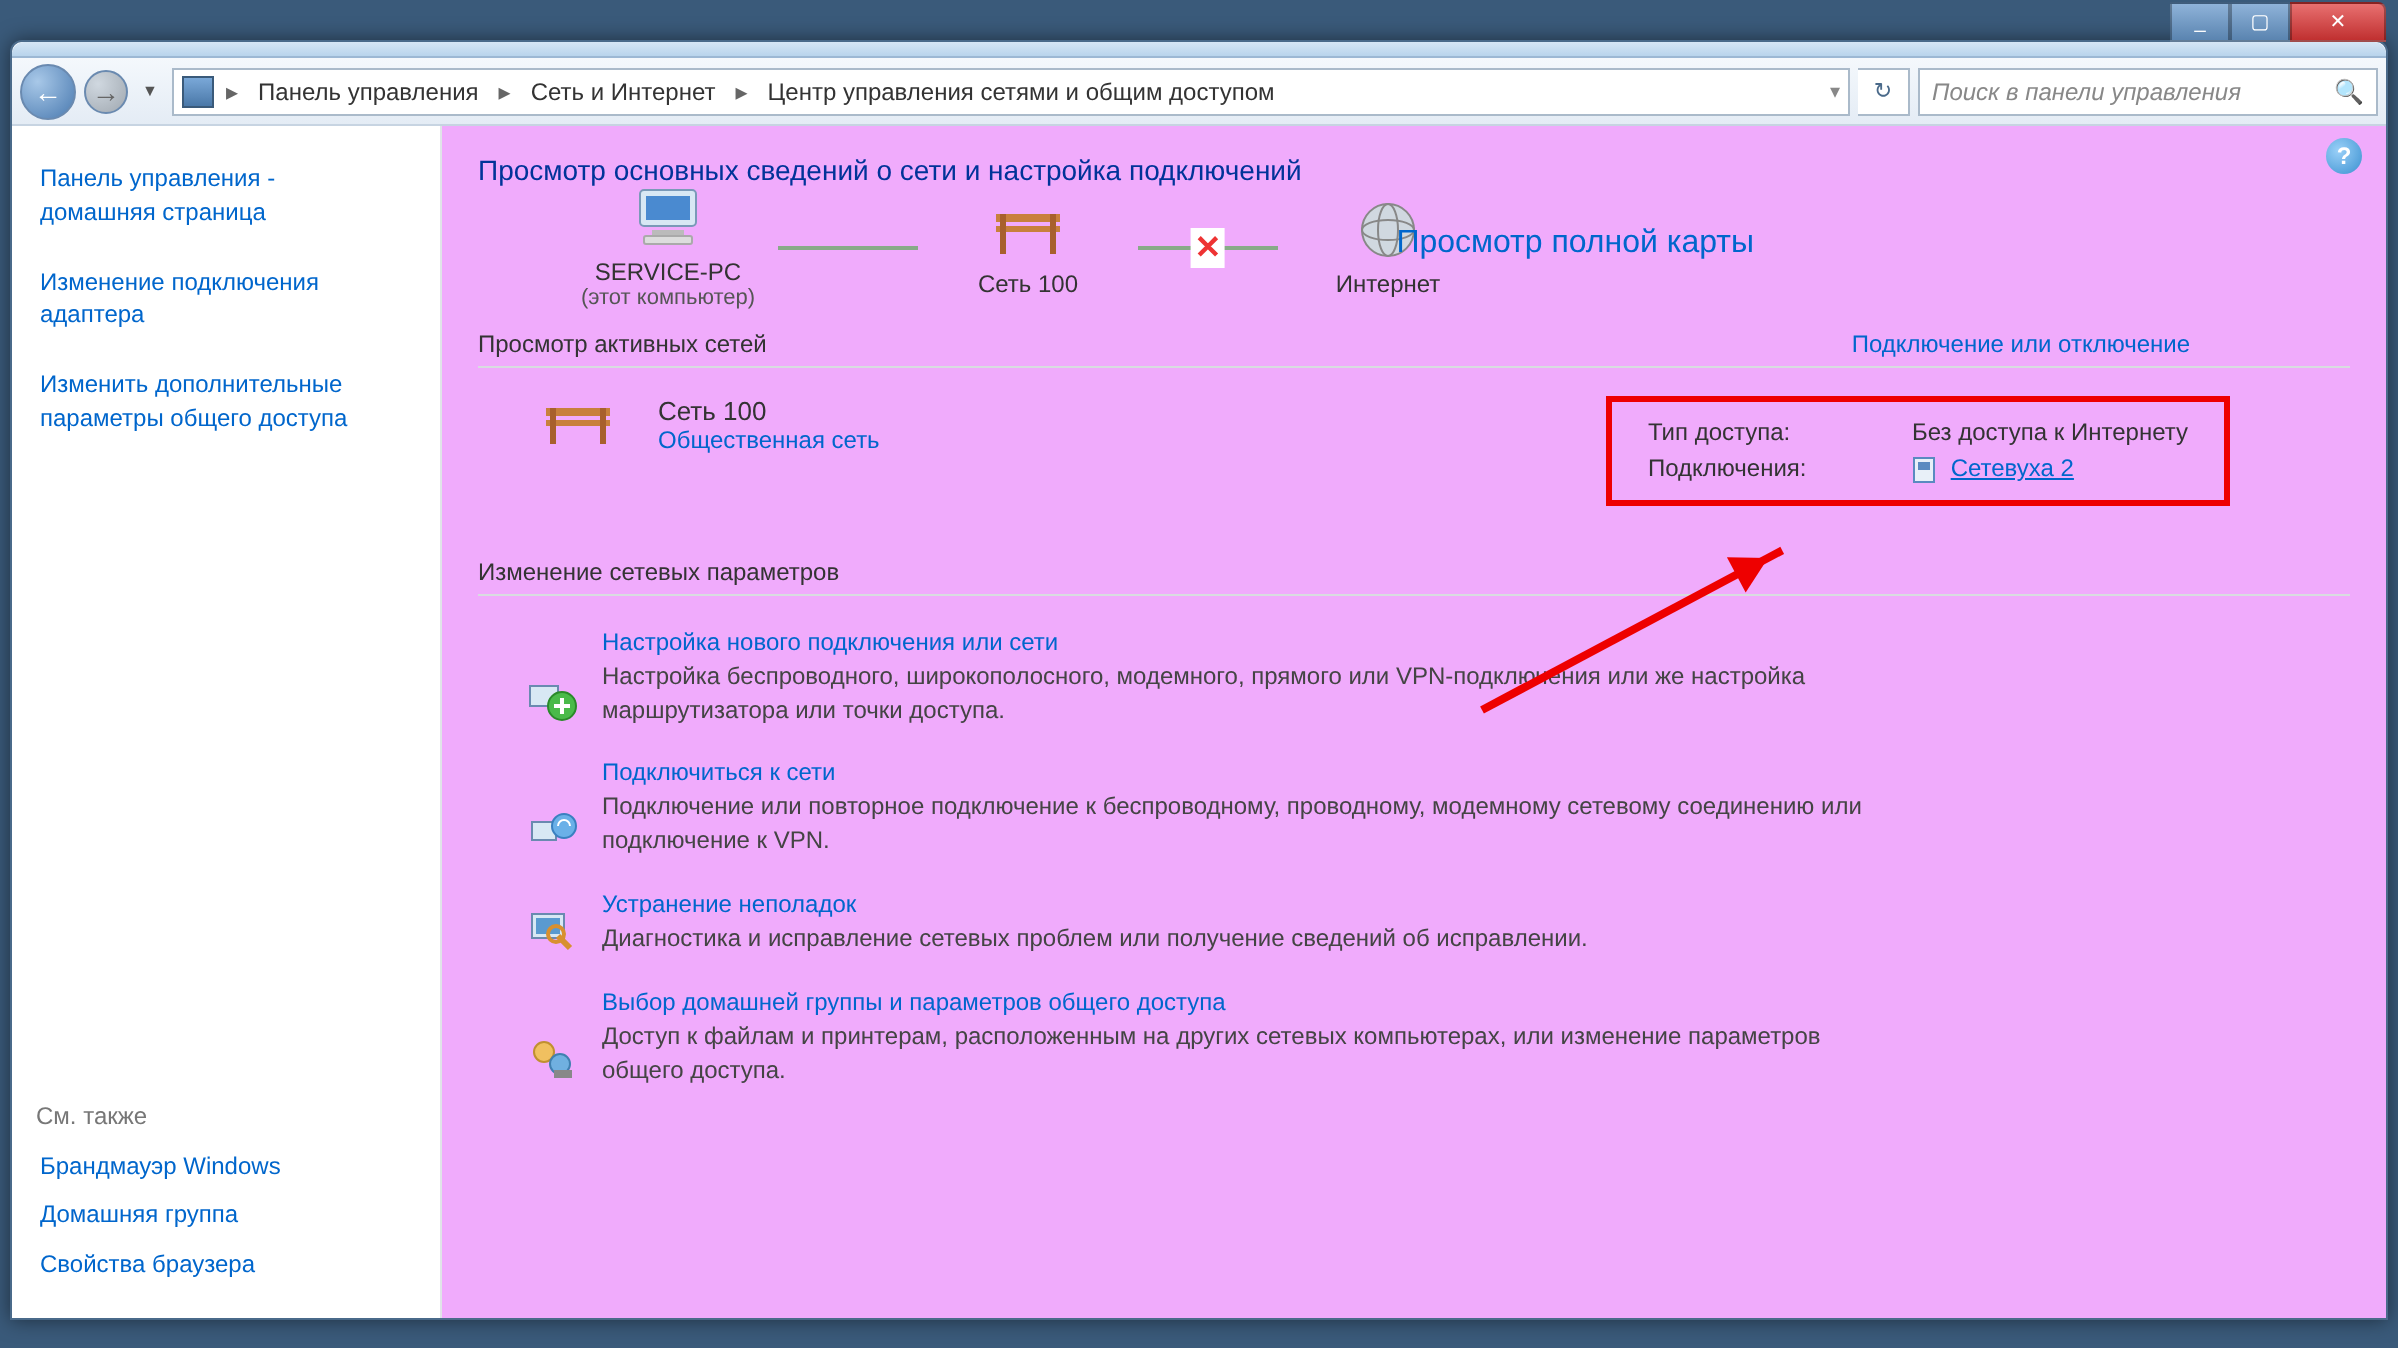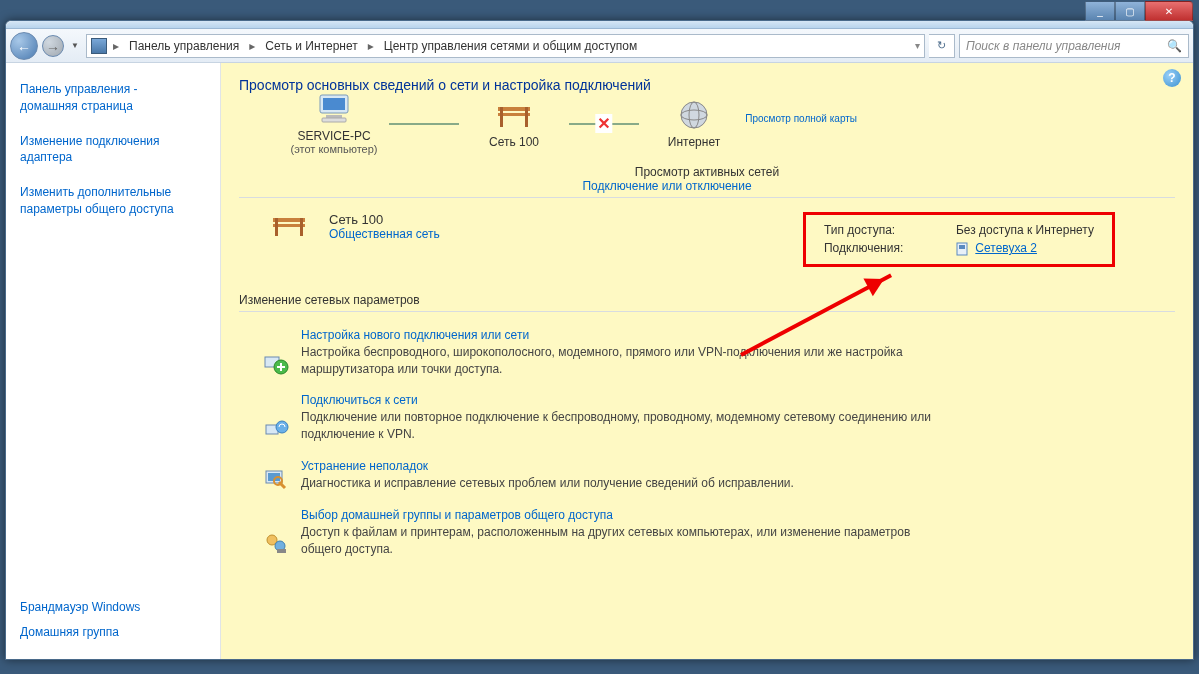--- a/index.html
+++ b/index.html
@@ -57,21 +57,21 @@
 .searchbox {
   width: 230px; height: 24px; border: 1px solid #aabaca; background:#fff;
   display:flex; align-items:center; padding: 0 6px; font-size:12px; color:#888;
   font-style:italic;
 }
 .search-icon { margin-left:auto; color:#4a6a8a; font-size:12px; font-style:normal;}
 
 
 .body {
   display:flex; height: calc(100% - 42px);
-  background:#fef9c3;
+  background:#f0abfc;
 }
 
 .sidebar {
   width: 215px; background:#fff; border-right: 1px solid #e0e4e8;
   padding: 14px 12px; font-size:12px; display:flex; flex-direction:column;
 }
 .side-link { color:#06c; padding: 4px 2px; line-height:1.4; cursor:pointer; }
 .side-home { color:#06c; }
 .side-sep { height: 10px; }
 .side-bottom { margin-top:auto; padding-top:10px;}
@@ -94,25 +94,25 @@
 }
 .netmap .node { width: 110px; text-align:center; }
 .netmap .node .icon { width:40px; height:32px; margin:0 auto 4px; }
 .netmap .line { width: 70px; height: 2px; background:#8a8; position:relative;}
 .netmap .line.broken::after {
   content:"✕"; color:#e33; position:absolute; left:50%; top:-9px; transform:translateX(-50%);
   font-size:16px; font-weight:700; background:#fff; padding:0 2px;
 }
 .node-label { font-size:12px; color:#333; }
 .node-sub { font-size:11px; color:#555;}
-.fullmap-link { position:absolute; right: 336px; top: 50px; color:#06c; font-size:10px; cursor:pointer;}
+.fullmap-link { position:absolute; right: 316px; top: 50px; color:#06c; font-size:16px; cursor:pointer;}
 
 .section-row {
   display:flex; justify-content:space-between; align-items:center;
-  border-bottom: 1px solid #d8dce0; padding: 4px 0; margin-top:6px;flex-direction:column;
+  border-bottom: 1px solid #d8dce0; padding: 4px 0; margin-top:6px;
 }
 .section-label { color:#333; }
 .section-link { color:#06c; cursor:pointer;}
 
 .active-net {
   display:flex; padding: 14px 0 14px 30px; gap: 20px; align-items:flex-start;
 }
 .bench-icon { width:40px; height:28px; }
 .net-info { width: 250px;}
 .net-name { font-size:13px; color:#333; font-weight:400;}
@@ -197,22 +197,24 @@
         <div>Изменение подключения</div>
         <div>адаптера</div>
       </div>
       <div class="side-sep"></div>
       <div class="side-link">
         <div>Изменить дополнительные</div>
         <div>параметры общего доступа</div>
       </div>
 
       <div class="side-bottom">
+        <div class="side-header">См. также</div>
         <div class="side-link">Брандмауэр Windows</div>
         <div class="side-link">Домашняя группа</div>
+        <div class="side-link">Свойства браузера</div>
       </div>
     </div>
 
     <div class="main">
       <div class="help-icon">?</div>
 
       <h1 class="page-title">Просмотр основных сведений о сети и настройка подключений</h1>
 
       <div class="netmap">
         <div class="node">

